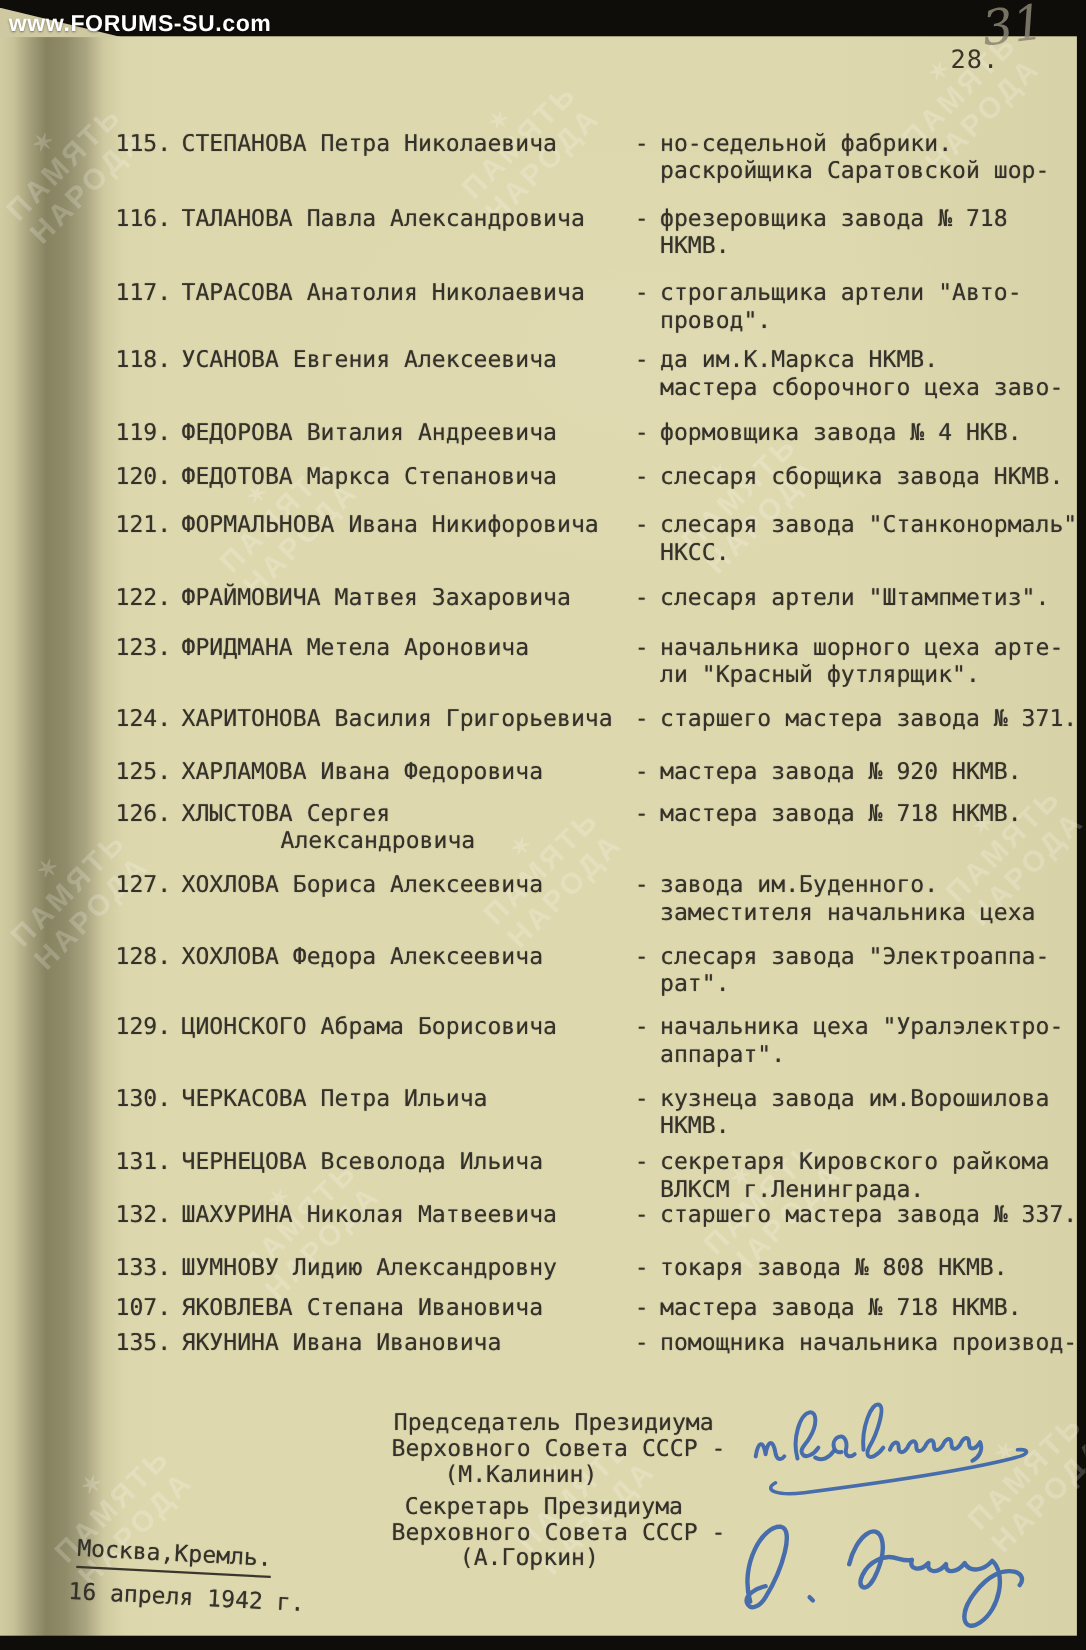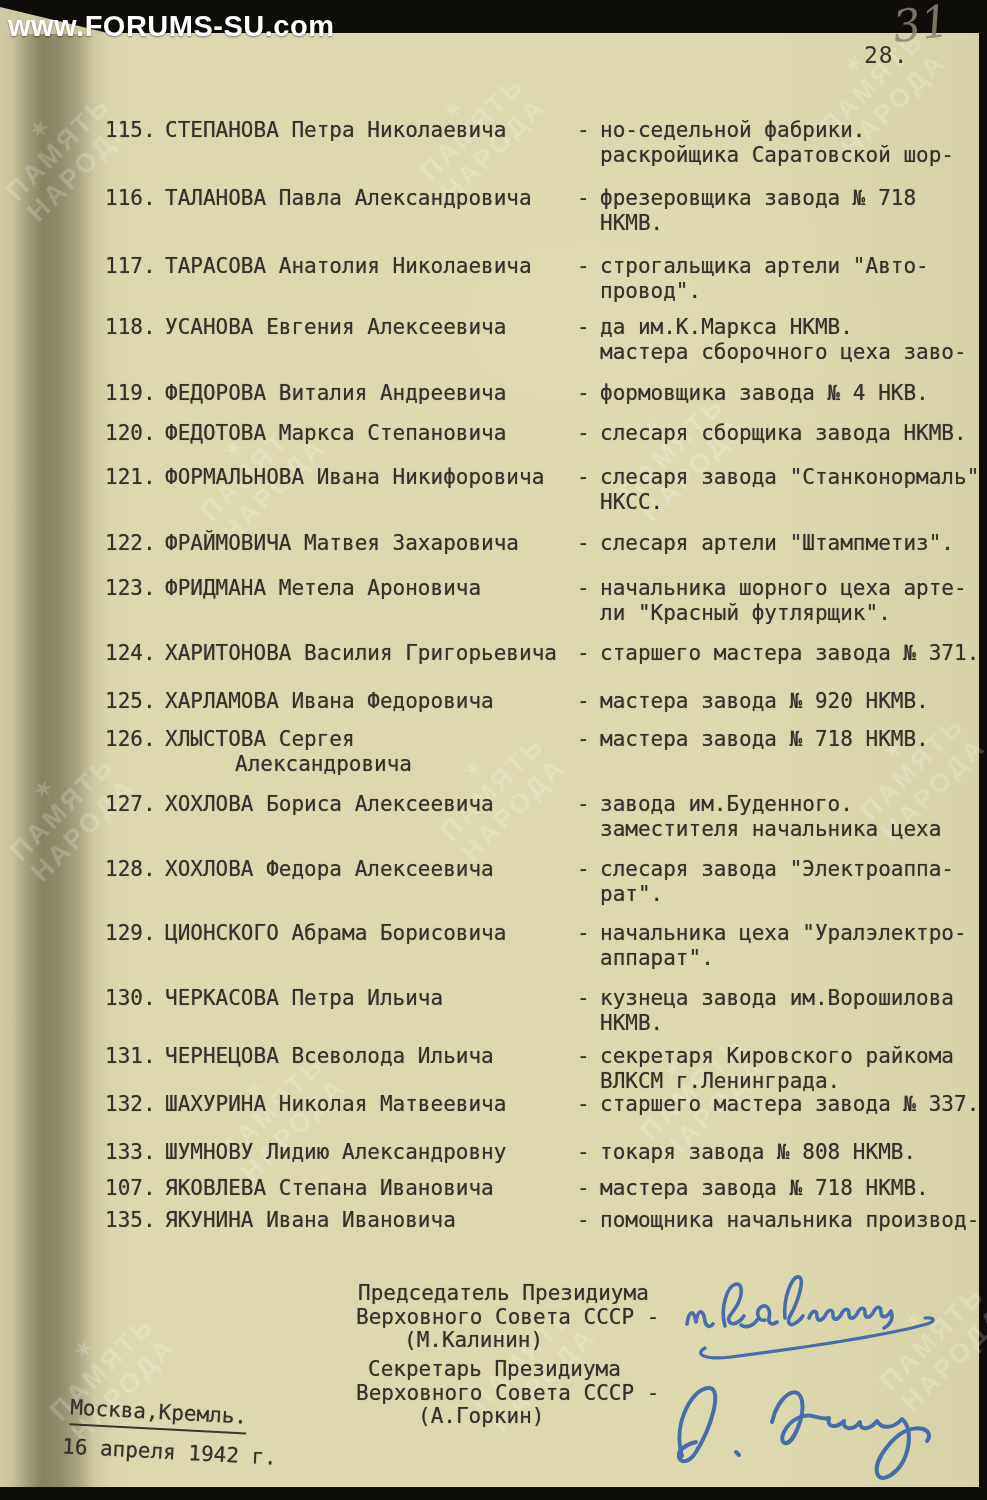--- a/index.html
+++ b/index.html
@@ -14,31 +14,31 @@
   
   .corner{position:absolute;left:0;top:7px;width:112px;height:27px;background:#cfc9a2;
           clip-path:polygon(0 0,100% 100%,0 100%);}
   
   .wm{position:absolute;width:150px;transform:rotate(-45deg);color:rgba(255,255,248,.20);
       font-family:"Liberation Sans",sans-serif;font-weight:bold;text-align:center;
       font-size:27px;line-height:30px;letter-spacing:3px;pointer-events:none;}
   .wm .st{font-size:22px;line-height:22px;letter-spacing:0;}
   
   .site{position:absolute;left:8px;top:10px;color:#ffffff;font-family:"Liberation Sans",sans-serif;
-        font-weight:bold;font-size:29px;letter-spacing:.5px;text-shadow:0 1px 2px rgba(0,0,0,.45);}
+        font-weight:bold;font-size:21px;letter-spacing:.5px;text-shadow:0 1px 2px rgba(0,0,0,.45);}
   
   .pencil{position:absolute;left:893px;top:-2px;font-family:"DejaVu Serif",serif;font-style:italic;
           font-size:44px;color:#8b8474;transform:rotate(-7deg);opacity:.85;}
   .pageno{position:absolute;left:864px;top:42px;font-size:23px;color:#3a362c;letter-spacing:1px;}
   
   .t, .row{color:#34312a;font-size:21px;line-height:25px;text-shadow:0 0 1px rgba(50,47,40,.55);}
   .row{position:absolute;left:0;width:987px;}
   .num{position:absolute;left:105px;white-space:nowrap;}
   .nm{position:absolute;left:165px;white-space:nowrap;}
-  .nm2{display:block;margin-left:70px;}
+  .nm2{display:block;margin-left:90px;}
   .dash{position:absolute;left:577px;}
   .desc{position:absolute;left:600px;white-space:nowrap;}
   .dl{display:block;}
   .t{position:absolute;white-space:nowrap;}
   
   .place{position:absolute;left:70px;top:1400px;transform:rotate(3deg);border-bottom:2px solid #3a362c;
          padding-bottom:3px;}
   .date{position:absolute;left:62px;top:1440px;transform:rotate(3deg);}
   
   .sig{position:absolute;}

